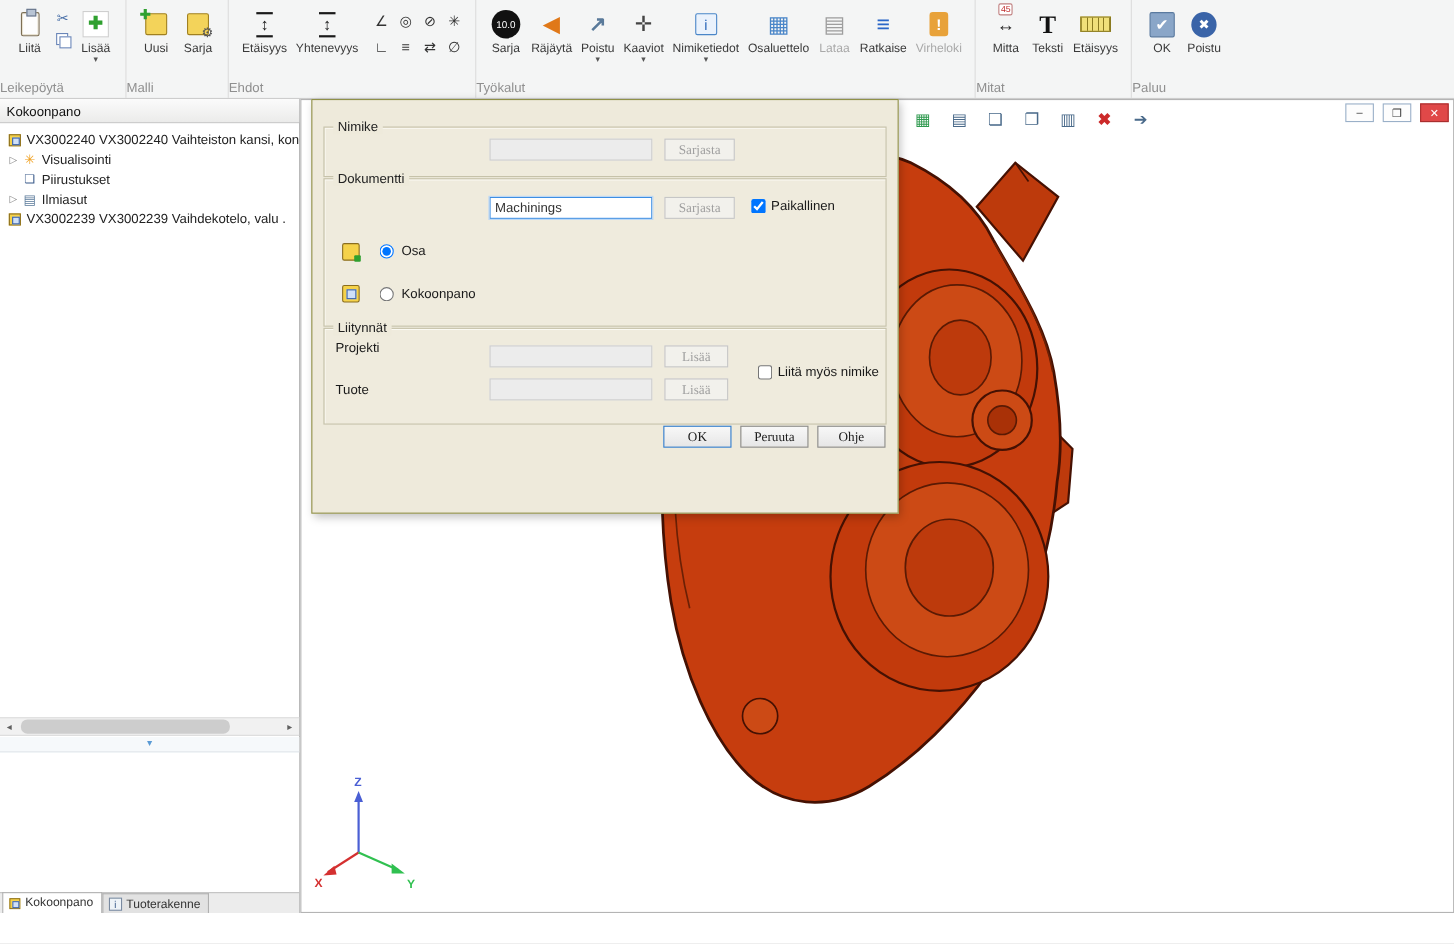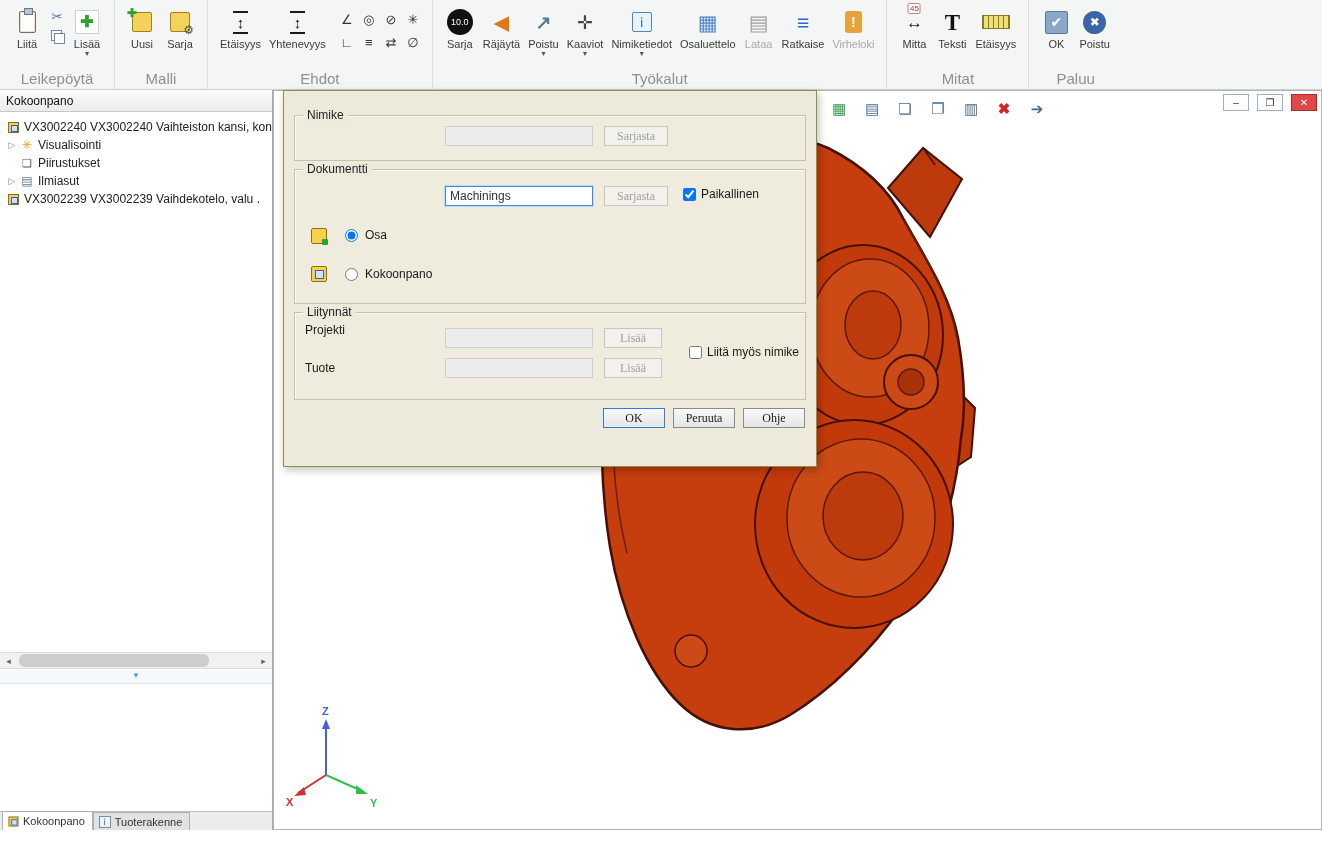--- a/index.html
+++ b/index.html
@@ -4,21 +4,21 @@
 <style>
 *{margin:0;padding:0;box-sizing:border-box;}
 html,body{width:1322px;height:858px;}
 body{font-family:"Liberation Sans",sans-serif;font-size:12px;color:#222;background:#fff;}
 .app{position:relative;width:1322px;height:858px;background:#fff;overflow:hidden;outline:1px solid #8f8f8f;}
 
 
 .ribbon{position:absolute;left:0;top:0;width:1322px;height:90px;background:#f4f5f5;border-bottom:1px solid #cdcdcd;display:flex;align-items:stretch;}
 .rgroup{position:relative;display:flex;align-items:flex-start;padding:4px 8px 16px 8px;}
 .rgroup+.rgroup{border-left:1px solid #dddddd;}
-.glabel{position:absolute;left:0;right:0;bottom:2px;text-align:center;font-size:15px;color:#8f8f8f;white-space:nowrap;}
+.glabel{position:absolute;left:0;right:0;bottom:2px;text-align:left;font-size:12px;color:#8f8f8f;white-space:nowrap;}
 .rbtn{min-width:38px;padding:2px 4px;display:flex;flex-direction:column;align-items:center;border-radius:2px;cursor:default;}
 .ric{height:32px;display:flex;align-items:center;justify-content:center;position:relative;}
 .rlabel{font-size:11px;color:#3a3a3a;white-space:nowrap;line-height:12px;}
 .caret{font-size:8px;color:#555;line-height:7px;}
 .disabled .rlabel{color:#a9a9a9;}
 .smallcol{display:flex;flex-direction:column;gap:4px;padding:4px 2px;}
 .smallbtn{width:18px;height:16px;display:flex;align-items:center;justify-content:center;}
 
 .clipboard{width:17px;height:22px;background:#fdfdfd;border:1px solid #7d6f54;border-radius:2px;position:relative;box-shadow:inset 0 0 0 1px #e9e3d3;}
 .clipboard::before{content:"";position:absolute;top:-4px;left:4px;width:7px;height:5px;background:#b8c4d4;border:1px solid #68758a;}
@@ -95,21 +95,21 @@
 .statusbar{position:absolute;left:0;top:830px;width:1322px;height:28px;background:#f0f0f0;border-top:1px solid #c6c6c6;display:flex;align-items:center;font-size:12px;color:#222;}
 .sb-left{padding-left:8px;width:600px;}
 .sb-sep{width:1px;height:18px;background:#c6c6c6;}
 .sb-flex{flex:1;}
 .sb-cell{padding:0 14px;display:flex;align-items:center;height:100%;white-space:nowrap;}
 
 
 .dialog{position:absolute;left:283px;top:90px;width:534px;height:377px;background:#eeeadb;border:1px solid #8f9048;box-shadow:2px 3px 8px rgba(0,0,0,0.25);z-index:20;}
 .dtitle{height:27px;background:linear-gradient(#bdbe74,#a9aa58);border-bottom:1px solid #8f9048;display:flex;align-items:center;justify-content:center;font-size:13px;color:#26260f;font-weight:bold;}
 .dbody{position:relative;padding:24px 10px 12px 10px;}
-.grp{position:relative;border:1px solid #c6c2aa;box-shadow:inset 1px 1px 0 #fbfaf3;margin-bottom:8px;background:#efebdd;}
+.grp{position:relative;border:1px solid #c6c2aa;box-shadow:inset 1px 1px 0 #fbfaf3;margin-bottom:1px;background:#efebdd;}
 .legend{position:absolute;top:-8px;left:8px;background:#eeeadb;padding:0 4px;font-size:12px;color:#222;line-height:14px;}
 .grp.nimike{height:46px;}
 .grp.dok{height:135px;}
 .grp.liity{height:88px;}
 .dinput{position:absolute;width:148px;height:20px;border:1px solid #cfcfcf;background:#ececec;font-size:12px;padding:0 4px;color:#333;font-family:"Liberation Sans",sans-serif;}
 .dinput.focus{background:#fff;border:1px solid #3d8ee3;outline:1px solid #bcd8f5;}
 .dbtn{position:absolute;height:20px;font-size:12px;border:1px solid #c6c6c6;background:#f2f1ec;color:#9f9f9f;text-align:center;line-height:18px;font-family:Liberation Serif, serif;}
 .dbtn.enabled{border:1px solid #8a8a8a;background:linear-gradient(#f8f8f8,#e6e6e6);color:#1a1a1a;}
 .dbtn.primary{border:1px solid #2f7cd0;}
 .dcheckrow{position:absolute;display:flex;align-items:center;gap:5px;font-size:12px;color:#1a1a1a;}

